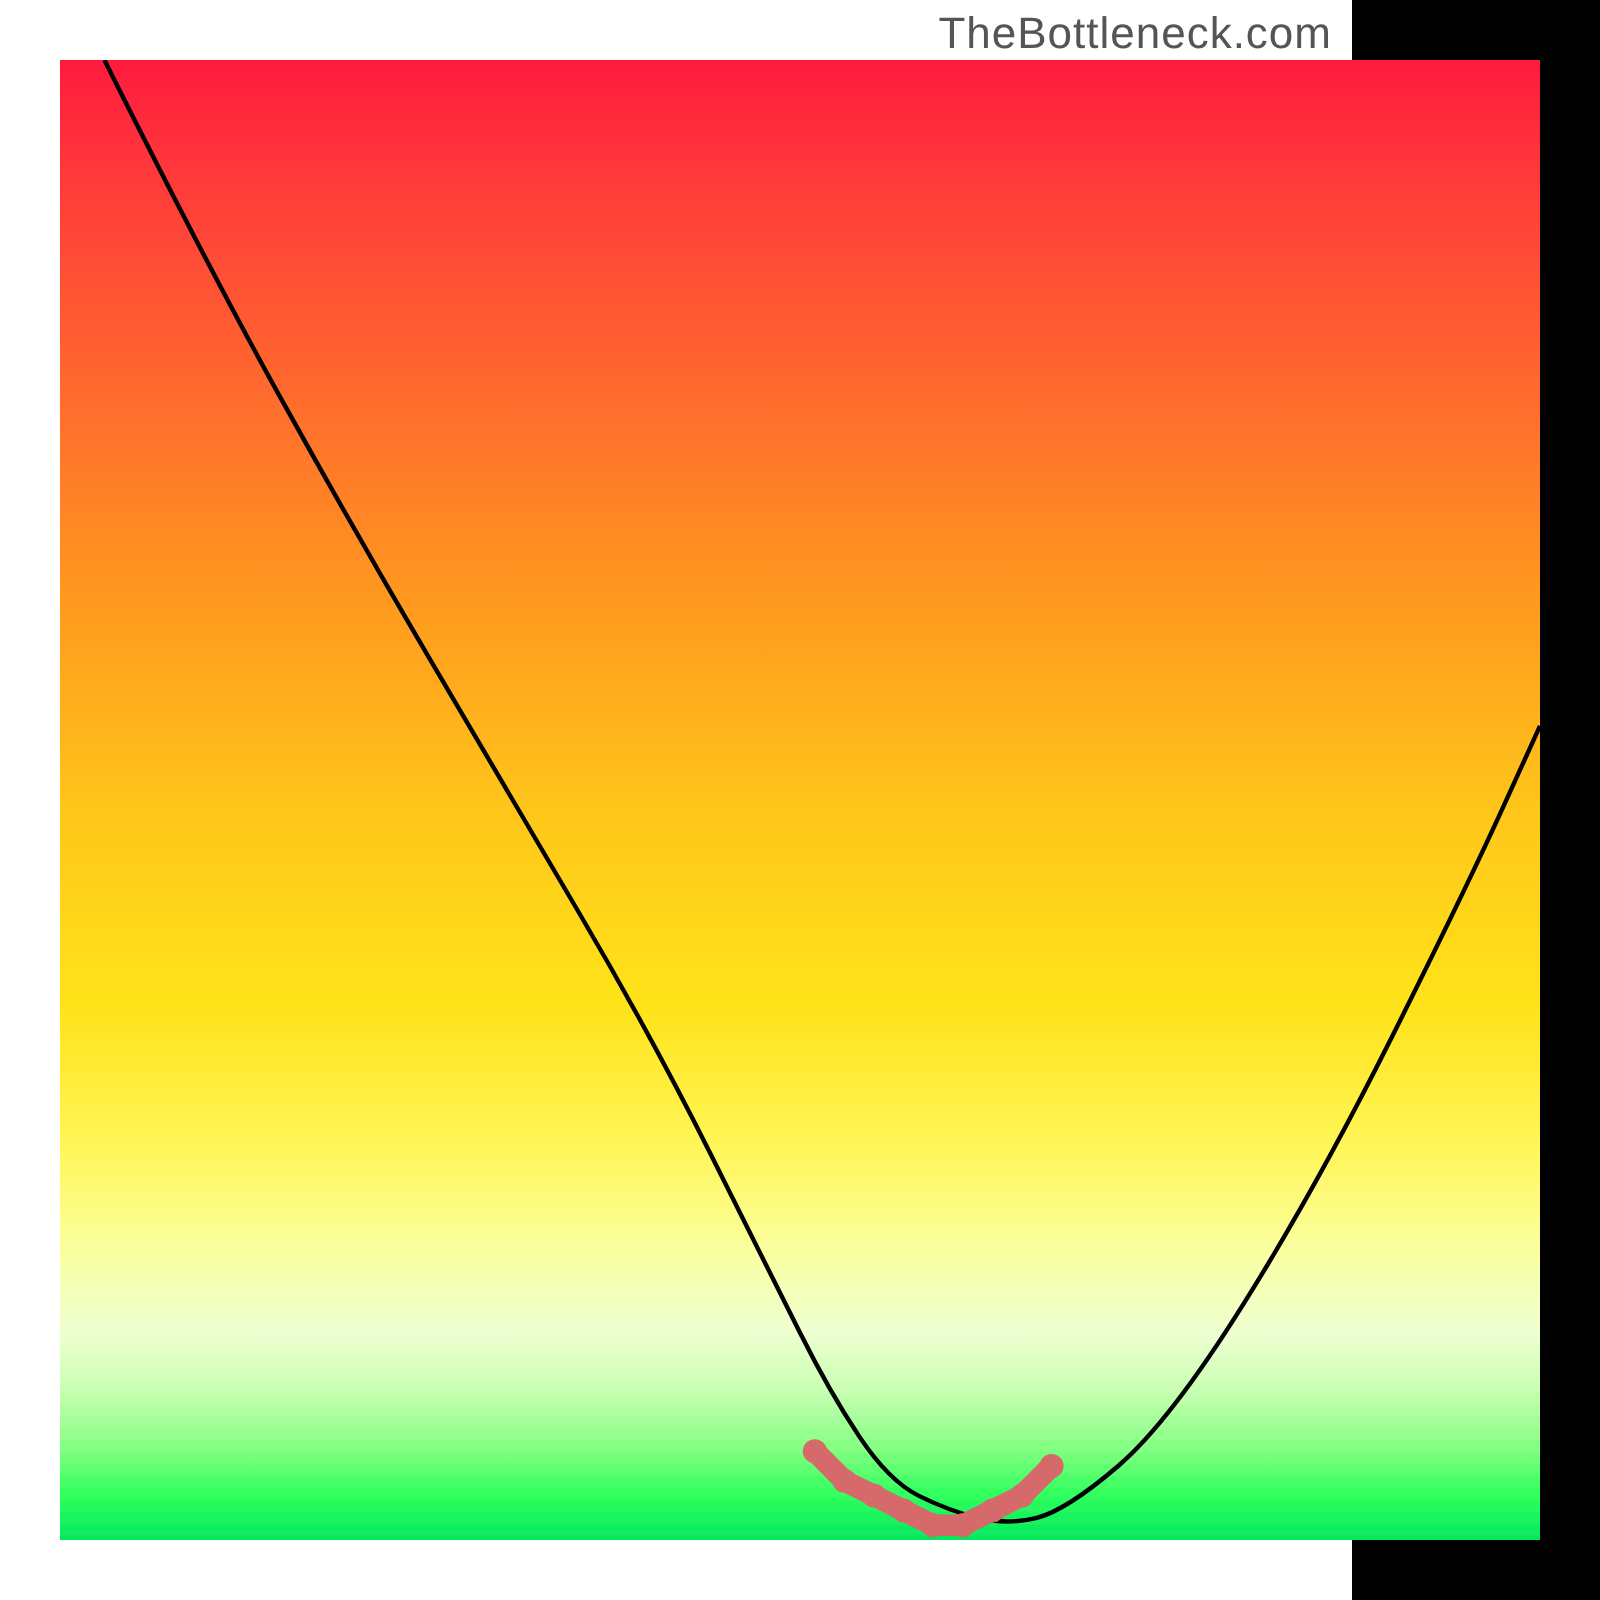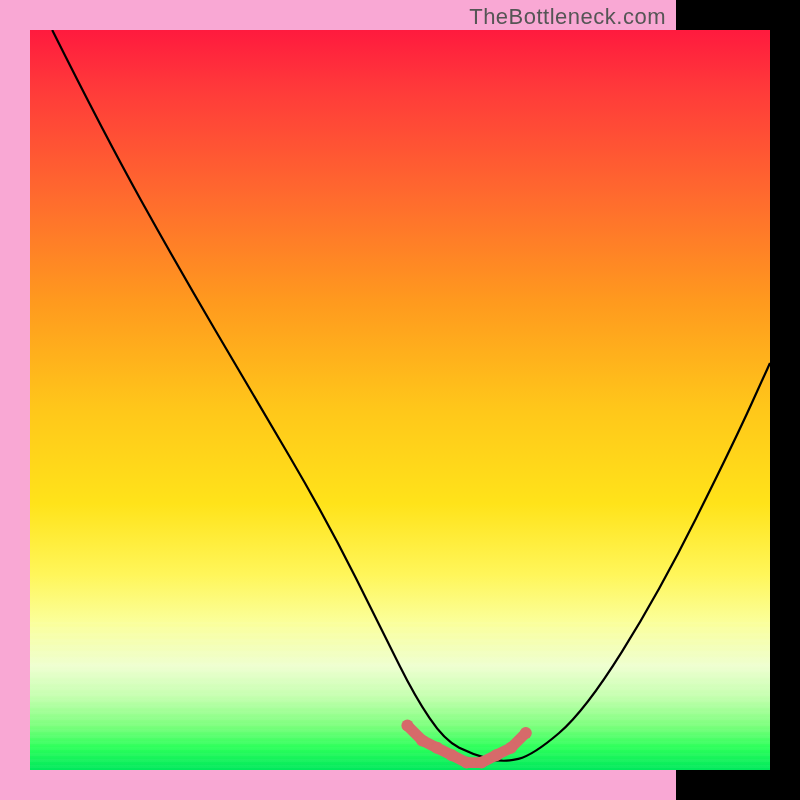--- a/index.html
+++ b/index.html
@@ -8,21 +8,21 @@
     width: 800px;
     height: 800px;
     background: #000;
     overflow: hidden;
     font-family: Arial, Helvetica, sans-serif;
   }
   .frame {
     position: relative;
     width: 676px;
     height: 800px;
-    background: #f9a8d4;
+    background: #ffffff;
   }
   .watermark {
     position: absolute;
     top: 4px;
     right: 10px;
     color: #555;
     font-size: 22px;
     font-weight: 500;
     letter-spacing: 0.5px;
     z-index: 50;

